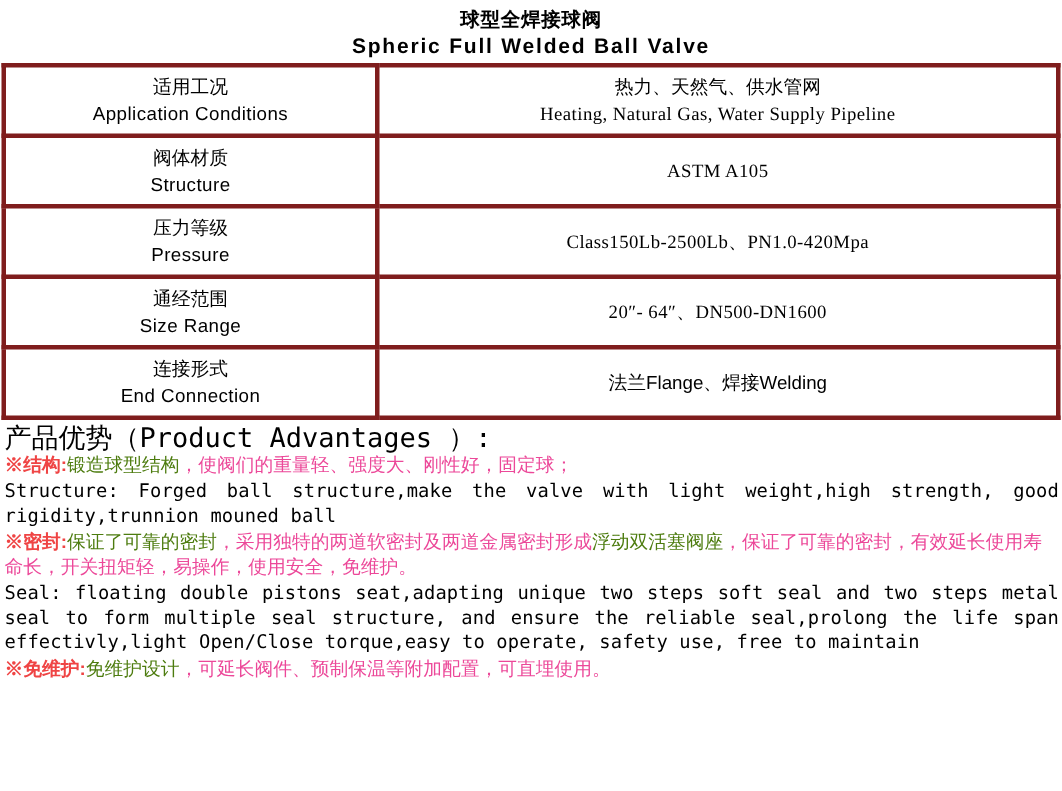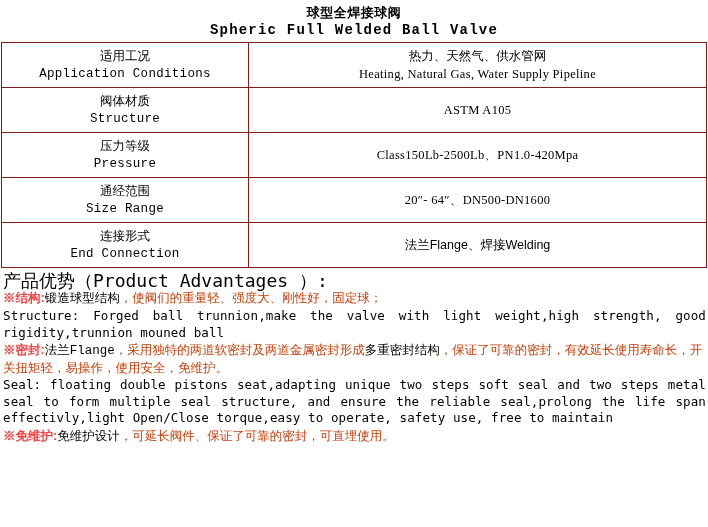--- a/index.html
+++ b/index.html
@@ -28,46 +28,46 @@
     font-size: 13px;
     font-weight: bold;
     line-height: 17px;
     letter-spacing: 0.5px;
   }
   .title-en {
     font-size: 14px;
     font-weight: bold;
     line-height: 18px;
     letter-spacing: 1.2px;
-    font-family: Liberation Mono, monospace;
+    font-family: Liberation Sans, sans-serif;
     text-align: center;
   }
   table.spec {
     border-collapse: collapse;
     width: 706px;
     margin: 3px 0 0 1px;
     table-layout: fixed;
   }
   table.spec td {
-    border: 1px solid #7f1d1d;
+    border: 3px solid #7f1d1d;
     text-align: center;
     vertical-align: middle;
     padding: 4px 3px;
   }
   td.label {
     width: 240px;
   }
   .cn {
     font-size: 12.5px;
     line-height: 18px;
   }
   .en {
     font-size: 12.5px;
     line-height: 18px;
-    font-family: Liberation Mono, monospace;
+    font-family: Liberation Sans, sans-serif;
     letter-spacing: 0.3px;
   }
   .val-cn {
     font-size: 12.5px;
     line-height: 18px;
   }
   .val-en {
     font-size: 12.5px;
     line-height: 18px;
     font-family: Liberation Serif, serif;
@@ -99,25 +99,24 @@
     font-size: 12.5px;
     line-height: 16.5px;
     letter-spacing: 0.1px;
     text-align: justify;
   }
   .star {
     color: #ef4444;
     font-weight: bold;
   }
   .red {
-    color: #000000;
-    font-family: Liberation Mono, monospace;
+    color: #4d7c0f;
   }
   .blk {
-    color: #c2410c;
+    color: #ec4899;
   }
   .para {
     margin-bottom: 1px;
   }
 </style>
 </head>
 <body>
 
 <div class="page">
 
@@ -177,30 +176,30 @@
     </tbody>
   </table>
 
   <div class="adv-wrap">
     <div class="adv-head">产品优势（Product Advantages ）:</div>
 
     <div class="para">
       <div class="adv-cn">
         <span class="star">※结构:</span><span class="red">锻造球型结构</span><span class="blk">，使阀们的重量轻、强度大、刚性好，固定球；</span>
       </div>
-      <div class="adv-en">Structure: Forged ball trunnion,make the valve with light weight,high strength, good rigidity,trunnion mouned ball</div>
+      <div class="adv-en">Structure: Forged ball structure,make the valve with light weight,high strength, good rigidity,trunnion mouned ball</div>
     </div>
 
     <div class="para">
       <div class="adv-cn">
-        <span class="star">※密封:</span><span class="red">法兰Flange</span><span class="blk">，采用独特的两道软密封及两道金属密封形成</span><span class="red">多重密封结构</span><span class="blk">，保证了可靠的密封，有效延长使用寿命长，开关扭矩轻，易操作，使用安全，免维护。</span>
+        <span class="star">※密封:</span><span class="red">保证了可靠的密封</span><span class="blk">，采用独特的两道软密封及两道金属密封形成</span><span class="red">浮动双活塞阀座</span><span class="blk">，保证了可靠的密封，有效延长使用寿命长，开关扭矩轻，易操作，使用安全，免维护。</span>
       </div>
       <div class="adv-en">Seal: floating double pistons seat,adapting unique two steps soft seal and two steps metal seal to form multiple seal structure, and ensure the reliable seal,prolong the life span effectivly,light Open/Close torque,easy to operate, safety use, free to maintain</div>
     </div>
 
     <div class="para">
       <div class="adv-cn">
-        <span class="star">※免维护:</span><span class="red">免维护设计</span><span class="blk">，可延长阀件、保证了可靠的密封，可直埋使用。</span>
+        <span class="star">※免维护:</span><span class="red">免维护设计</span><span class="blk">，可延长阀件、预制保温等附加配置，可直埋使用。</span>
       </div>
     </div>
   </div>
 
 </div>
 
 </body></html>

